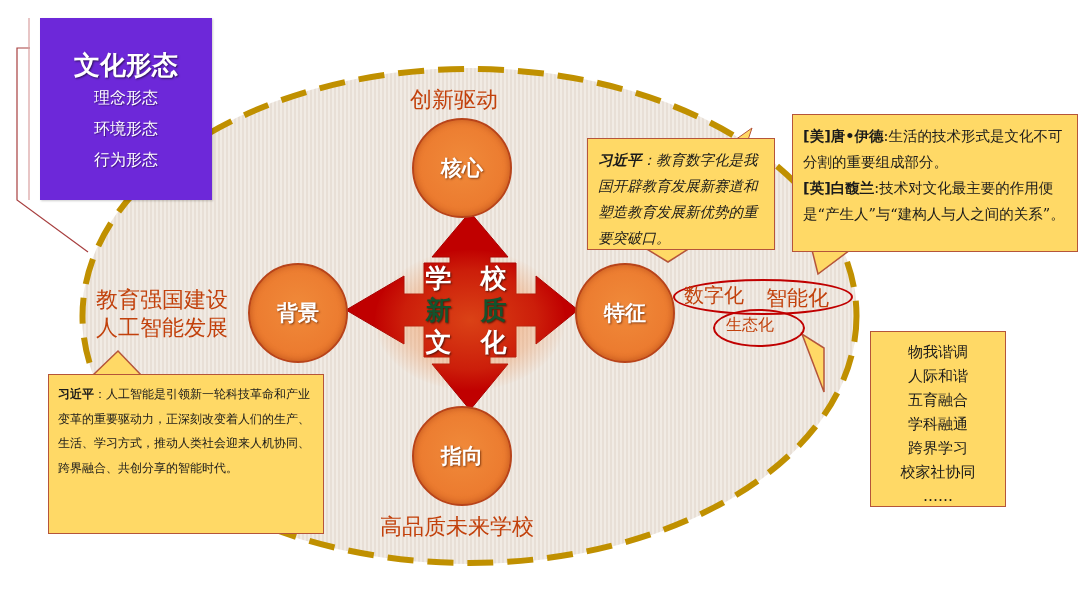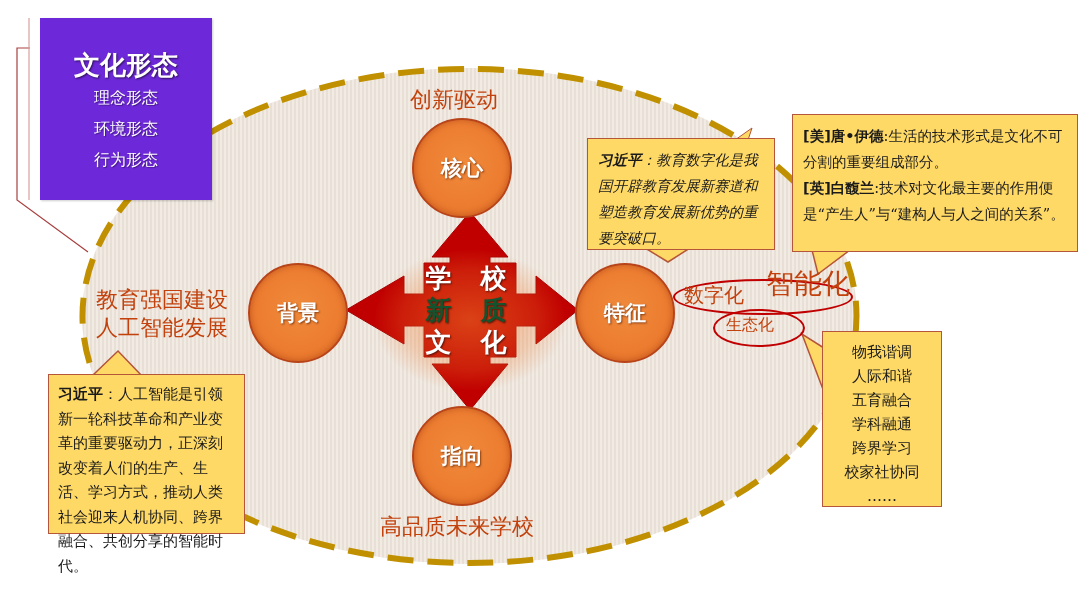--- a/index.html
+++ b/index.html
@@ -65,22 +65,22 @@
     color:#1a1a1a;
     font-family:"DejaVu Serif", serif;
     font-size:14.5px; line-height:26px;
     padding:8px 10px;
     box-sizing:border-box;
   }
   .callout b { font-family:"DejaVu Sans", sans-serif; font-weight:bold; }
 
   #callout-top { left:587px; top:138px; width:188px; height:112px;font-style:italic; }
   #callout-right-top { left:792px; top:114px; width:286px; height:138px; }
-  #callout-left { left:48px; top:374px; width:197px; height:160px; padding:7px 9px; font-size:15px; line-height:24.5px; }
-  #callout-right-list { left:822px; top:331px; width:120px; height:176px; text-align:center; padding:8px 17px; font-size:15px; line-height:24px; }
+  #callout-left { left:48px; top:374px; width:276px; height:160px; padding:7px 9px; font-size:12px; line-height:24.5px; }
+  #callout-right-list { left:870px; top:331px; width:136px; height:176px; text-align:center; padding:8px 17px; font-size:15px; line-height:24px; }
 
   .ring {
     border:2px solid #c00000; border-radius:50%;
   }
 </style>
 </head>
 <body>
 
 <div id="ellipse" class="abs"></div>
 
@@ -119,21 +119,21 @@
 <div class="abs label" style="left:96px; top:314px;">人工智能发展</div>
 <div class="abs node" style="left:248px; top:263px;">
   <span>背景</span>
 </div>
 
 <div class="abs node" style="left:575px; top:263px;">
   <span>特征</span>
 </div>
 <div class="abs ring" style="left:673px; top:279px; width:176px; height:32px;"></div>
 <div class="abs label" style="left:684px; top:281px; font-size:20px;">数字化</div>
-<div class="abs label" style="left:766px; top:270px; font-size:28px;">智能化</div>
+<div class="abs label" style="left:766px; top:284px; font-size:21px;">智能化</div>
 <div class="abs ring" style="left:713px; top:309px; width:88px; height:34px;"></div>
 <div class="abs label" style="left:726px; top:311px; font-size:16px;">生态化</div>
 
 <div class="abs node" style="left:412px; top:406px;">
   <span>指向</span>
 </div>
 <div class="abs label" style="left:380px; top:513px;">高品质未来学校</div>
 
 <div id="center-text" class="abs">
   <div>学 校</div>

